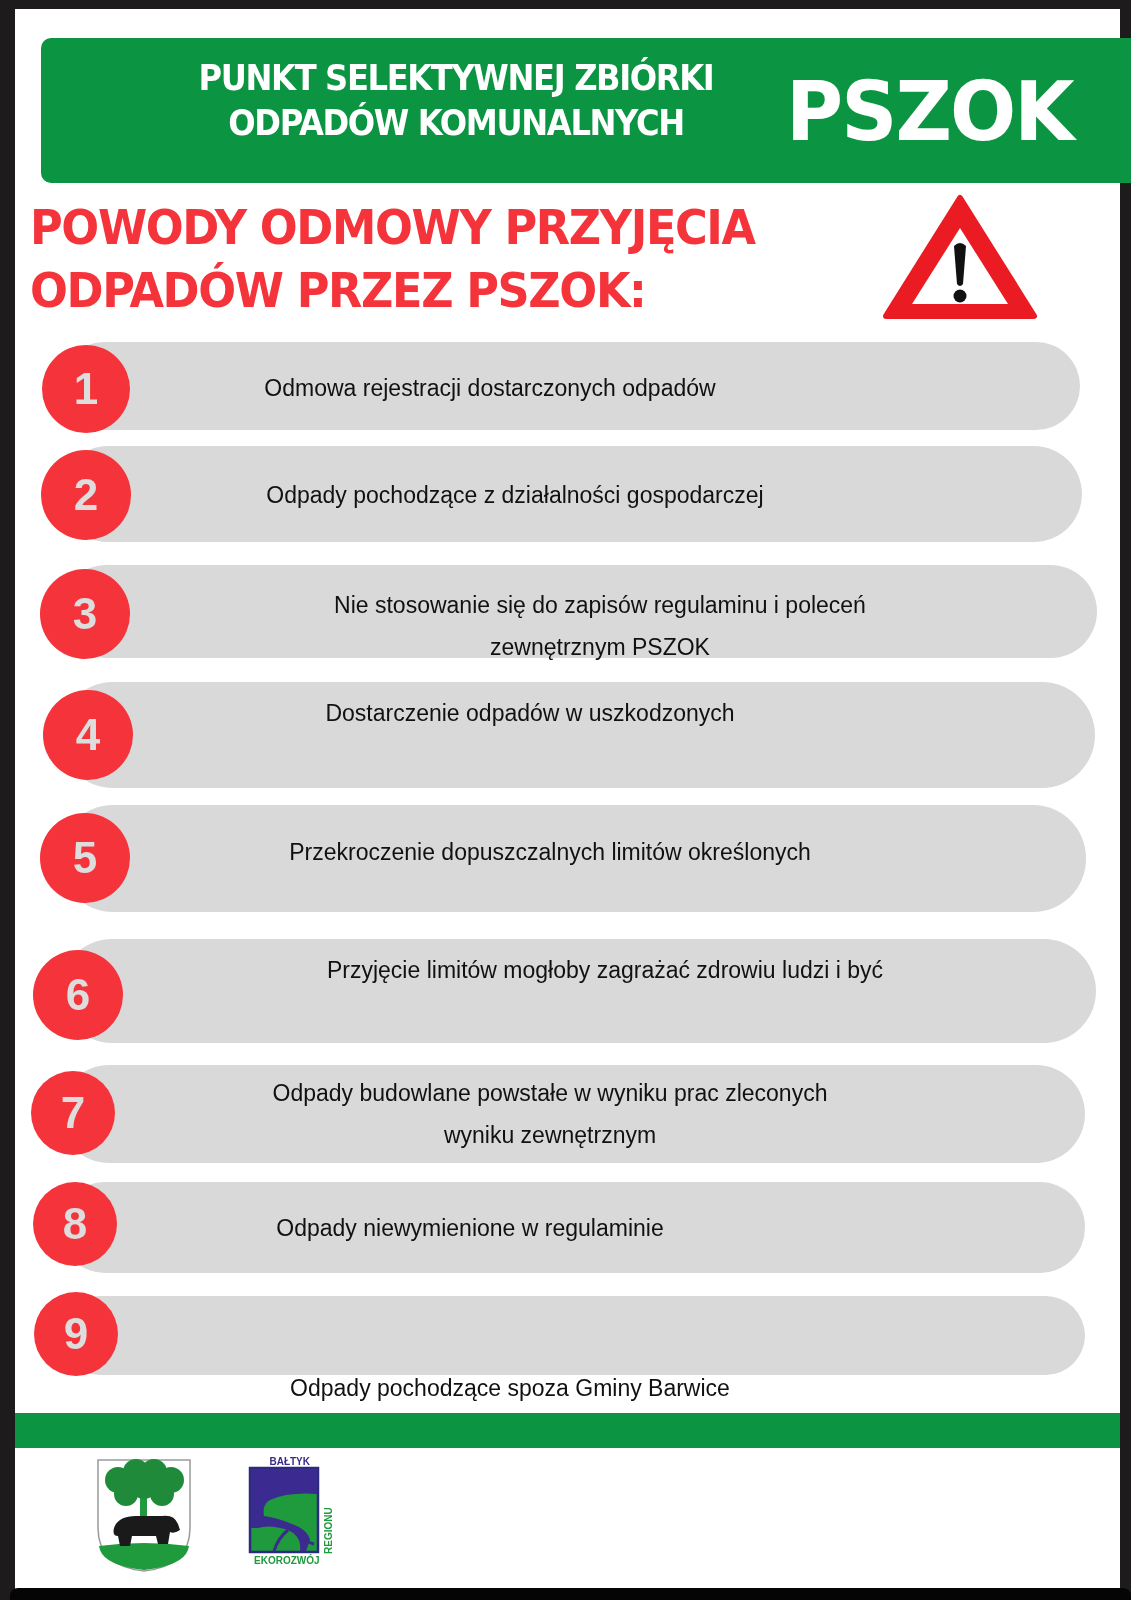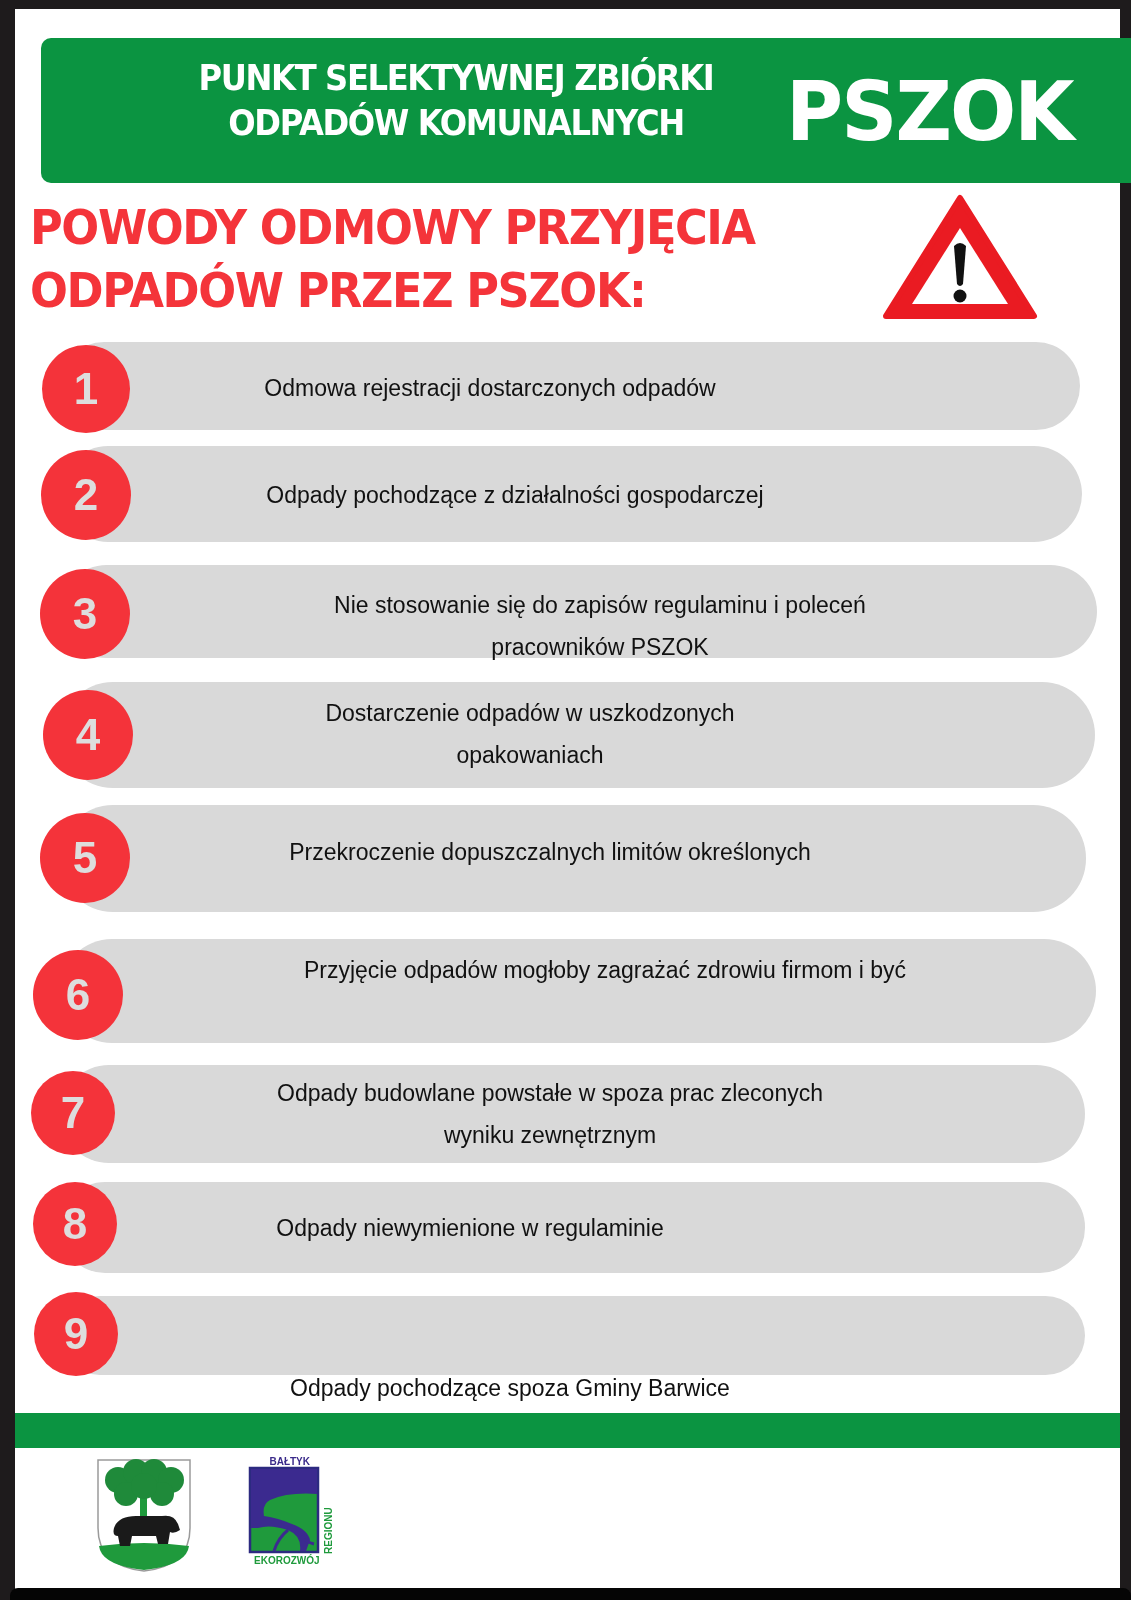--- a/index.html
+++ b/index.html
@@ -55,46 +55,45 @@
 
 <div class="pill" style="left:60px; top:446px; width:1022px; height:96px; border-radius:48px;"></div>
 <div class="pill-text" style="left:140px; top:474px; width:750px;">
   <div>Odpady pochodzące z działalności gospodarczej</div>
 </div>
 <div class="badge" style="left:41px; top:450px; width:90px; height:90px;">2</div>
 
 <div class="pill" style="left:60px; top:565px; width:1037px; height:93px; border-radius:47px;"></div>
 <div class="pill-text" style="left:200px; top:568px; width:800px;margin-top:16px;">
   <div>Nie stosowanie się do zapisów regulaminu i poleceń</div>
-  <div>pracowników PSZOK</div>
+  <div>zewnętrznym PSZOK</div>
 </div>
 <div class="badge" style="left:40px; top:569px; width:90px; height:90px;">3</div>
 
 <div class="pill" style="left:60px; top:682px; width:1035px; height:106px; border-radius:53px;"></div>
 <div class="pill-text" style="left:230px; top:692px; width:600px;">
   <div>Dostarczenie odpadów w uszkodzonych</div>
-  <div>opakowaniach</div>
 </div>
 <div class="badge" style="left:43px; top:690px; width:90px; height:90px;">4</div>
 
 <div class="pill" style="left:60px; top:805px; width:1026px; height:107px; border-radius:53px;"></div>
 <div class="pill-text" style="left:180px; top:815px; width:740px;margin-top:16px;">
   <div>Przekroczenie dopuszczalnych limitów określonych</div>
 </div>
 <div class="badge" style="left:40px; top:813px; width:90px; height:90px;">5</div>
 
 <div class="pill" style="left:60px; top:939px; width:1036px; height:104px; border-radius:52px;"></div>
 <div class="pill-text" style="left:195px; top:949px; width:820px;">
-  <div>Przyjęcie odpadów mogłoby zagrażać zdrowiu firmom i być</div>
+  <div>Przyjęcie limitów mogłoby zagrażać zdrowiu ludzi i być</div>
 </div>
 <div class="badge" style="left:33px; top:950px; width:90px; height:90px;">6</div>
 
 <div class="pill" style="left:60px; top:1065px; width:1025px; height:98px; border-radius:49px;"></div>
 <div class="pill-text" style="left:165px; top:1072px; width:770px;">
-  <div>Odpady budowlane powstałe w spoza prac zleconych</div>
+  <div>Odpady budowlane powstałe w wyniku prac zleconych</div>
   <div>wyniku zewnętrznym</div>
 </div>
 <div class="badge" style="left:31px; top:1071px; width:84px; height:84px;">7</div>
 
 <div class="pill" style="left:60px; top:1182px; width:1025px; height:91px; border-radius:45px;"></div>
 <div class="pill-text" style="left:200px; top:1207px; width:540px;">
   <div>Odpady niewymienione w regulaminie</div>
 </div>
 <div class="badge" style="left:33px; top:1182px; width:84px; height:84px;">8</div>
 

